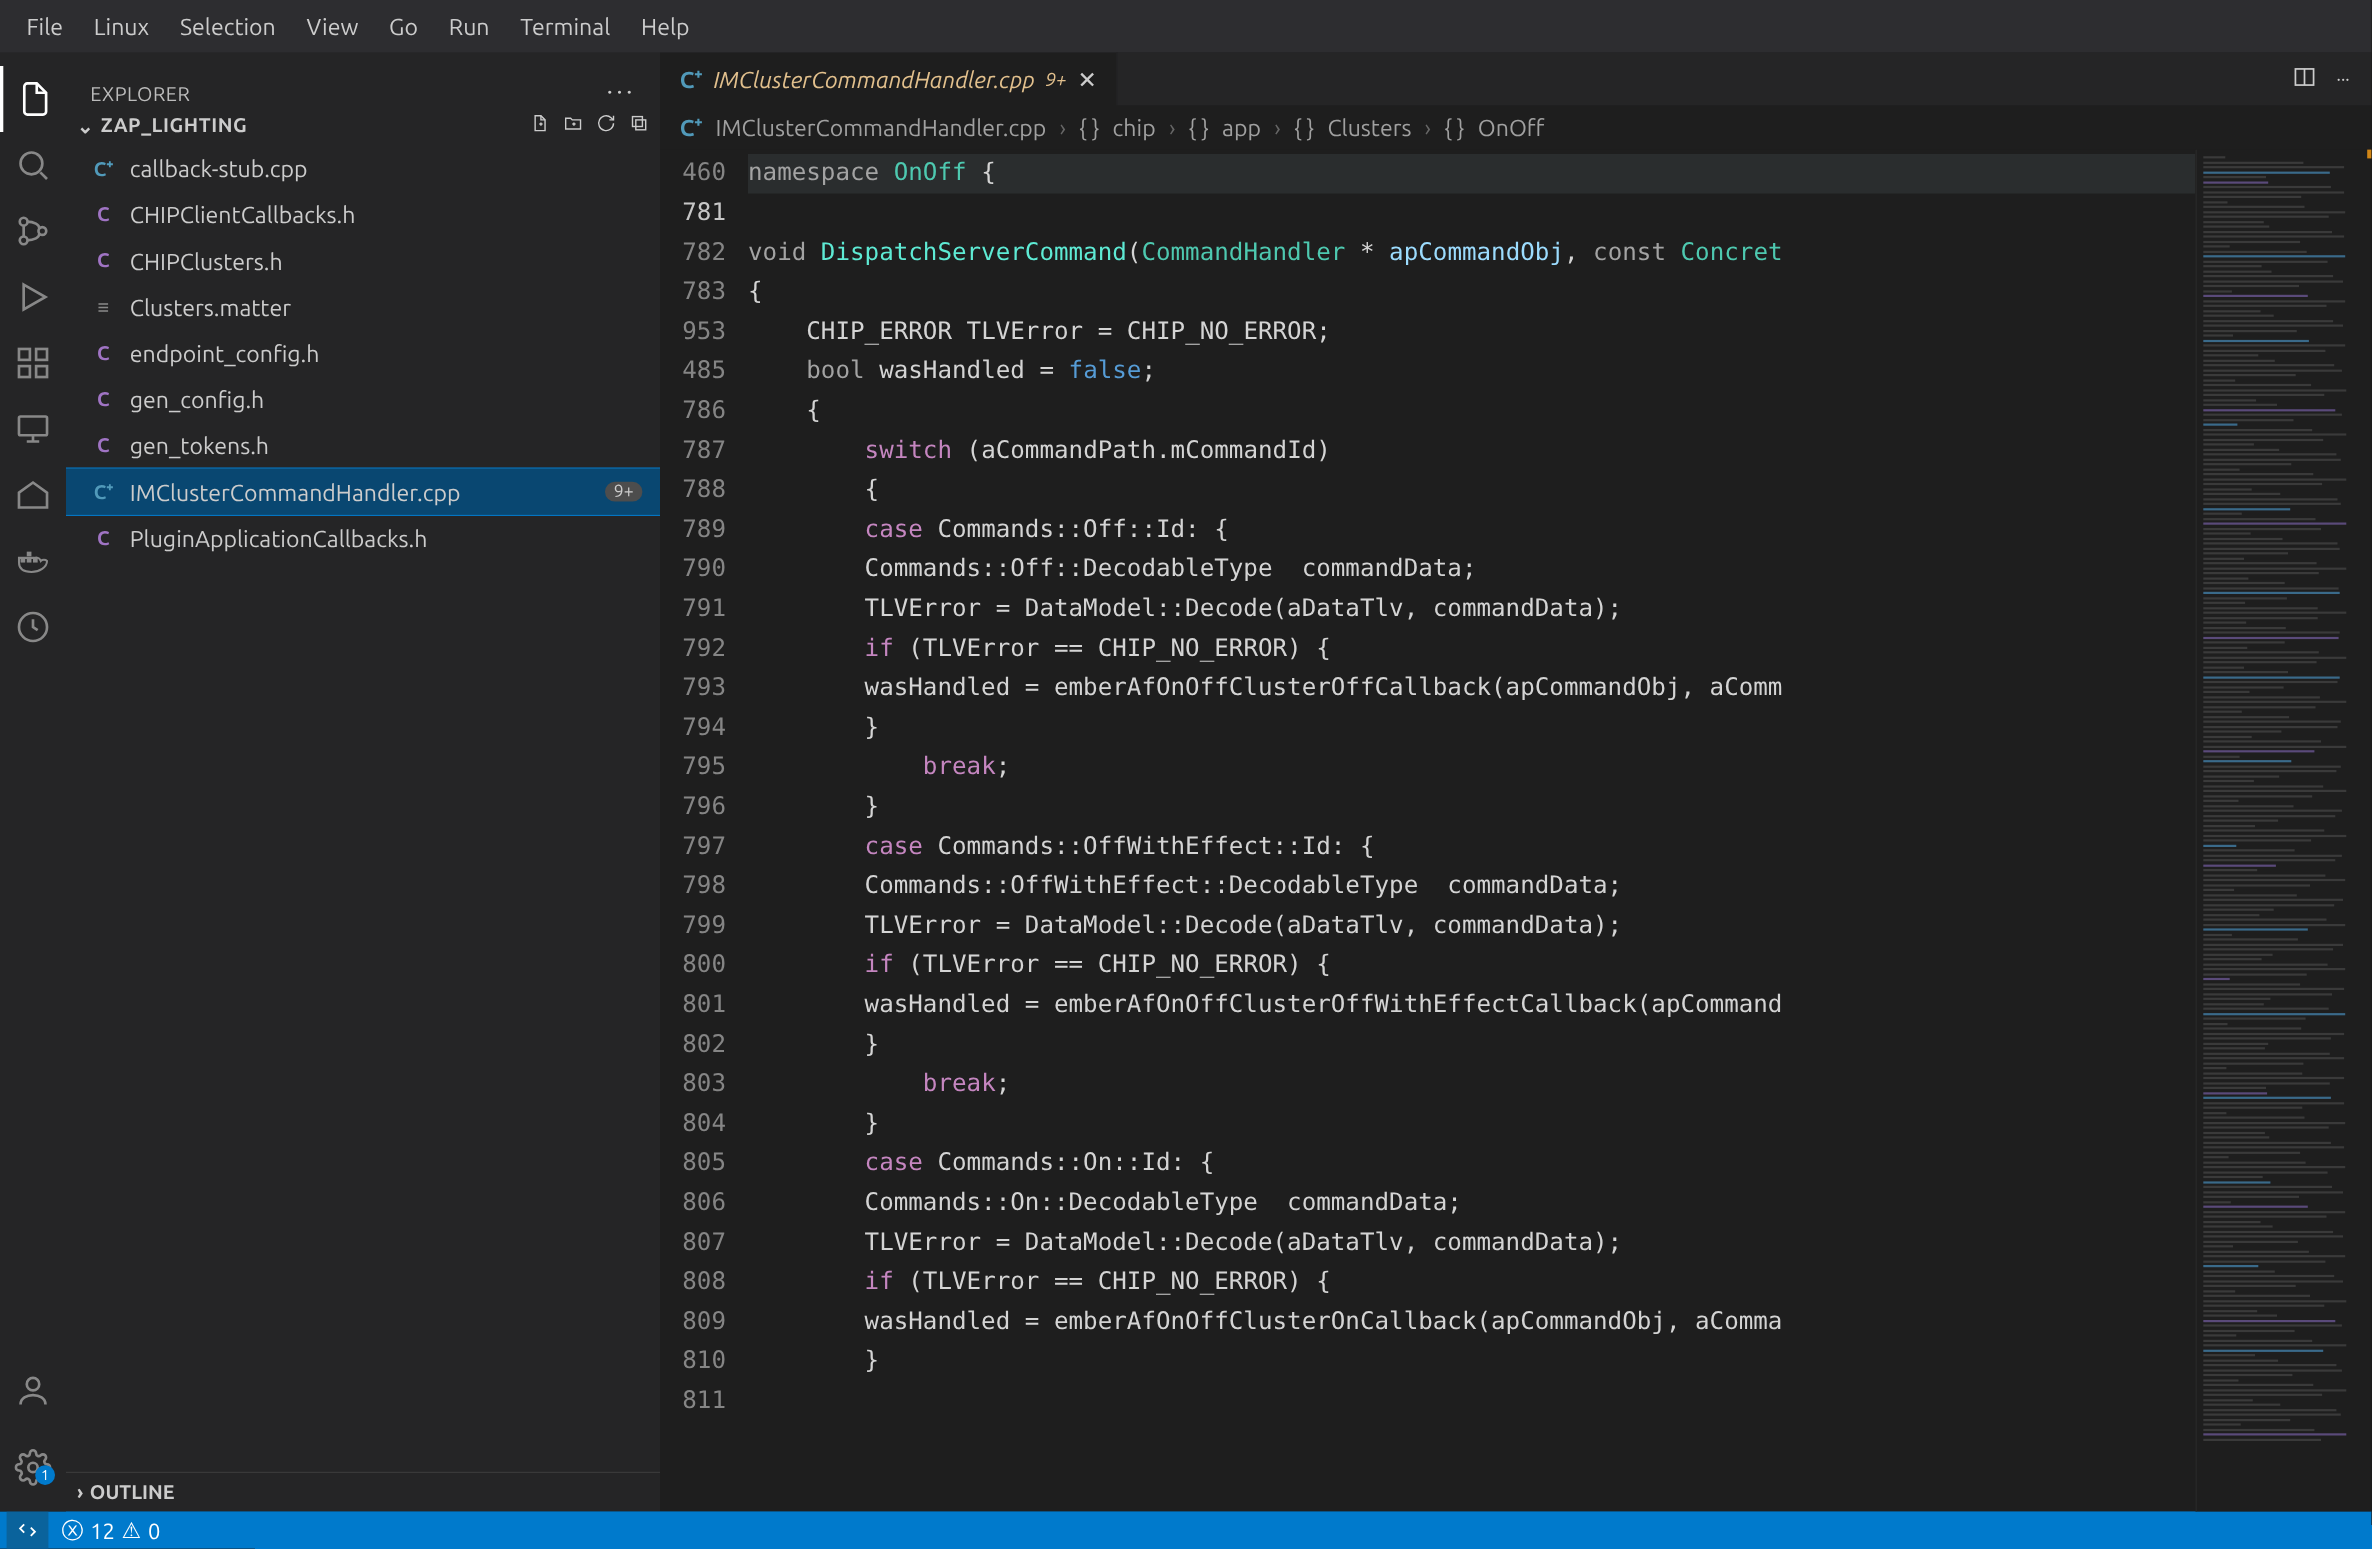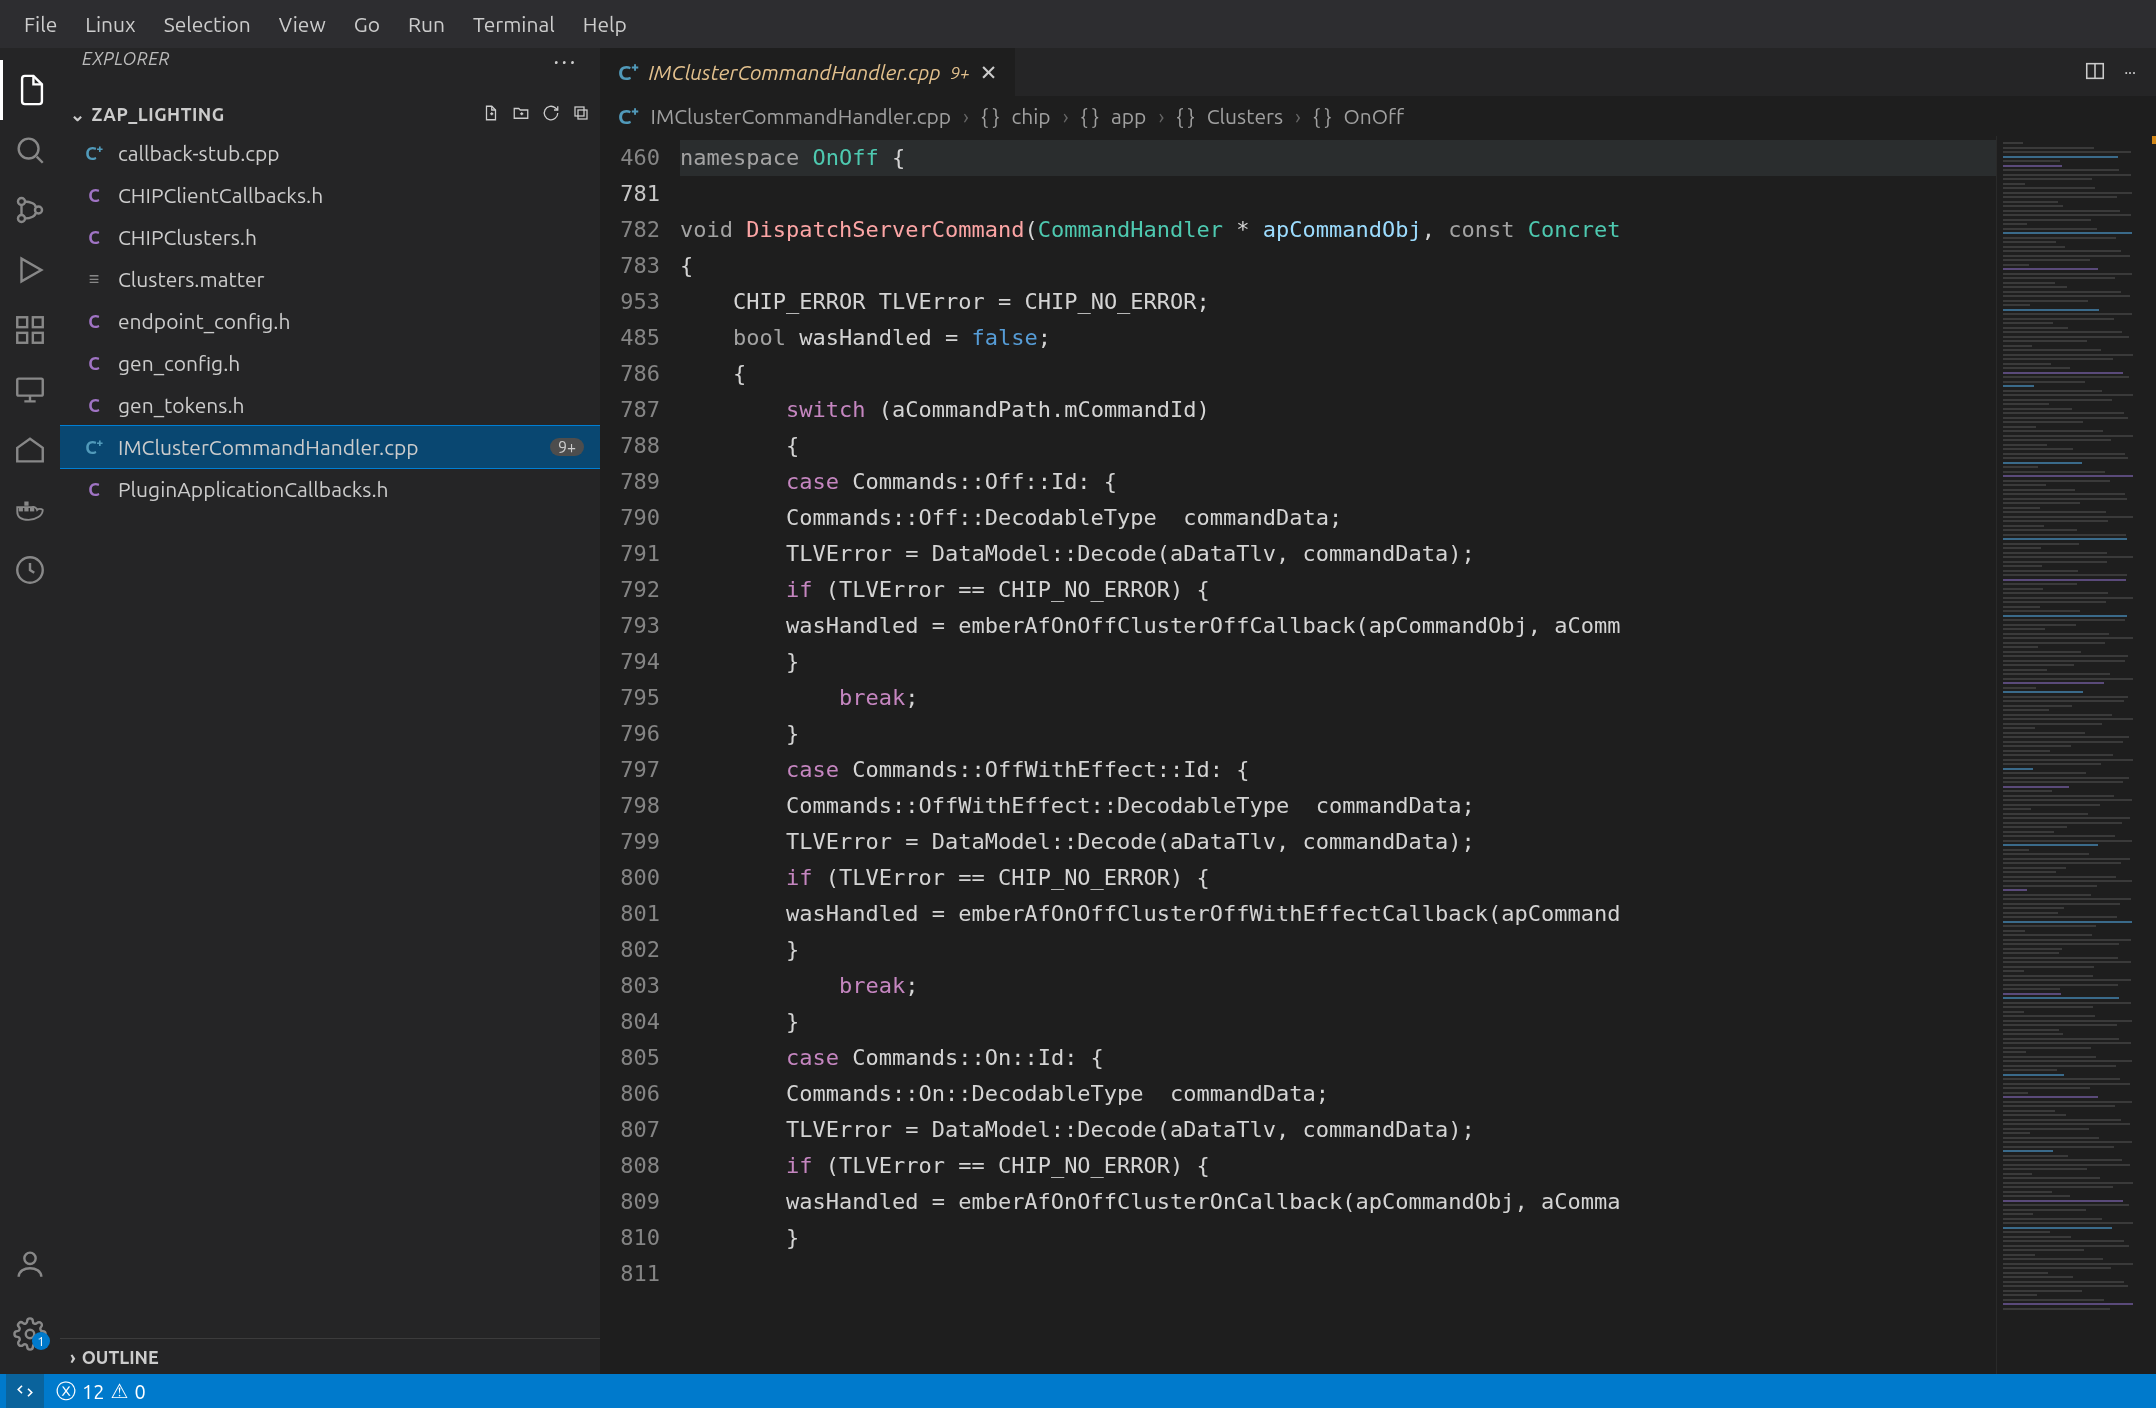--- a/index.html
+++ b/index.html
@@ -55,26 +55,25 @@
 .sidebar {
   width: 540px;
   background: #252526;
   display: flex;
   flex-direction: column;
   font-size: 20px;
 }
 .side-header {
   height: 48px;
   display: flex;
-  align-items: flex-start;
+  align-items: flex-end;
   padding: 0 22px;
   color: #bbbbbb;
   font-size: 18px;
   letter-spacing: 0.5px;
-  font-style: italic;
 }
 .side-header .dots { margin-left: auto; font-size: 24px; letter-spacing: 3px; color:#ccc; }
 .folder-hdr {
   height: 36px;
   display: flex;
   align-items: center;
   padding: 0 10px;
   font-weight: 600;
   font-size: 18px;
   color: #cccccc;
@@ -188,21 +187,21 @@
   line-height: 36px;
   padding-top: 4px;
   white-space: pre;
   overflow: hidden;
   color: #d4d4d4;
 }
 .code .line.hl { background: #2a2d2e; }
 .tk-kw   { color: #a3a3a3; }
 .tk-ctl  { color: #c586c0; }
 .tk-type { color: #4ec9b0; }
-.tk-func { color: #fca5a5; }
+.tk-func { color: #5eead4; }
 .tk-var  { color: #9cdcfe; }
 .tk-lit  { color: #569cd6; }
 .minimap {
   width: 160px;
   background: #1e1e1e;
   border-left: 1px solid #2a2a2a;
   position: relative;
 }
 .minimap .mm-line {
   position: absolute;

